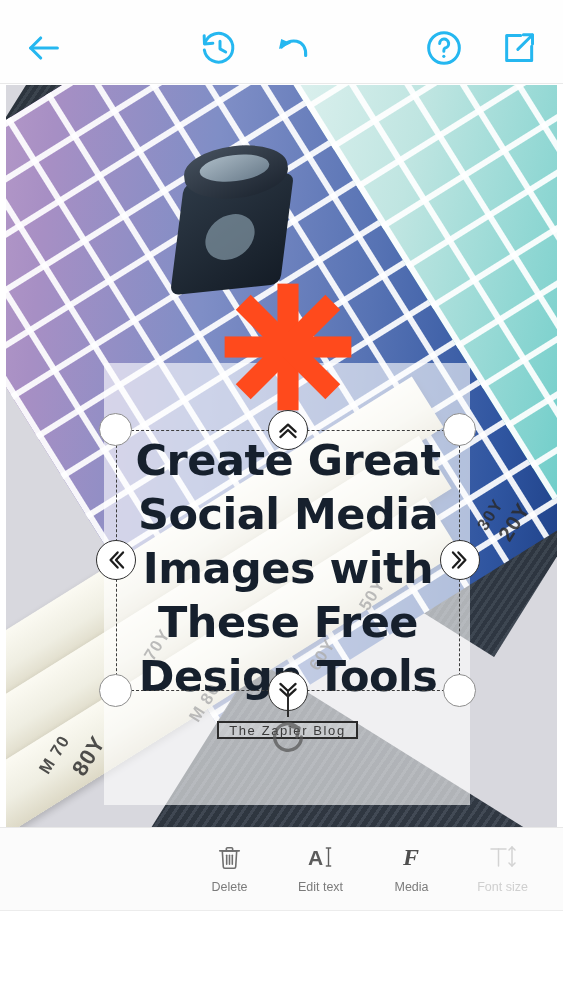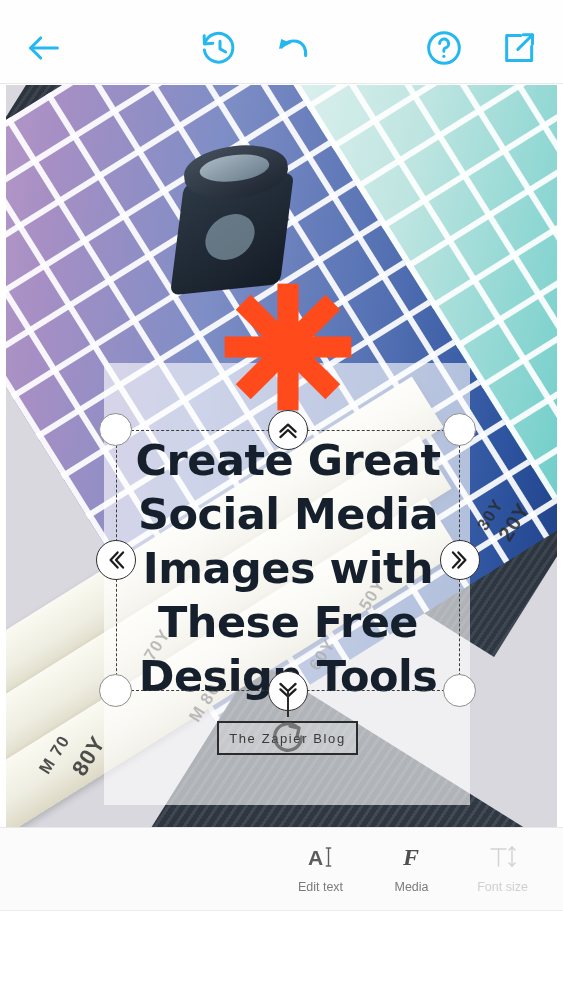--- a/index.html
+++ b/index.html
@@ -134,21 +134,21 @@
   
   .headline {
     position:absolute; left:112px; top:348px; width:340px;
     font-size:43px; line-height:54px; font-weight:700;
     color:#16202d; text-align:center; letter-spacing:-0.5px;
     font-family:"DejaVu Sans", sans-serif;
   }
   
   .sub-link { position:absolute; left:281px; top:606px; width:1.5px; height:26px; background:#2b2b2b; }
   .subbox {
-    position:absolute; left:211px; top:636px; width:141px; height:34px;
+    position:absolute; left:211px; top:636px; width:141px; height:18px;
     border:2px solid #2b2b2b; background:rgba(255,255,255,0.28);
     display:flex; align-items:center; justify-content:center;
   }
   .subbox span {
     font-size:13px; color:#3a3a3a; letter-spacing:1.6px;
     font-family:"Liberation Sans", sans-serif;
   }
   .rotate-handle { position:absolute; left:262px; top:632px; width:40px; height:40px; opacity:.72; }
   .rotate-handle svg{ width:100%; height:100%; display:block; }
 
@@ -302,20 +302,33 @@
         <path d="M20 12a8 8 0 1 1-2.4-5.7"></path>
         <polyline points="13.2,5.4 18.6,6.6 17.4,12"></polyline>
       </svg>
     </div>
   </div>
 
   <div class="edit-toolbar">
 
 
 
+    <div class="tool" id="t2">
+      <div class="ti">
+        <svg width="27" height="27" viewBox="0 0 24 24" fill="none" stroke="#6e6e6e" stroke-width="1.4" stroke-linecap="round">
+          <line x1="3.3" y1="6.1" x2="20.7" y2="6.1"></line>
+          <path d="M9.2 6.1V4.3a1 1 0 0 1 1-1h3.6a1 1 0 0 1 1 1v1.8"></path>
+          <path d="M5.6 6.1h12.8l-.9 14.2a1.3 1.3 0 0 1-1.3 1.2H7.8a1.3 1.3 0 0 1-1.3-1.2z"></path>
+          <line x1="9.5" y1="10" x2="9.5" y2="18"></line>
+          <line x1="12" y1="10" x2="12" y2="18"></line>
+          <line x1="14.5" y1="10" x2="14.5" y2="18"></line>
+        </svg>
+      </div>
+      <div class="tl">Delete</div>
+    </div>
 
     <div class="tool" id="t3">
       <div class="ti">
         <svg width="30" height="30" viewBox="0 0 30 30" fill="none">
           <text x="2" y="22.5" font-family="Liberation Sans, sans-serif" font-size="21" font-weight="700" fill="#5c5c5c">A</text>
           <line x1="22.5" y1="6" x2="22.5" y2="24" stroke="#5c5c5c" stroke-width="1.4"></line>
           <line x1="19.8" y1="6" x2="25.2" y2="6" stroke="#5c5c5c" stroke-width="1.4"></line>
           <line x1="19.8" y1="24" x2="25.2" y2="24" stroke="#5c5c5c" stroke-width="1.4"></line>
         </svg>
       </div>

